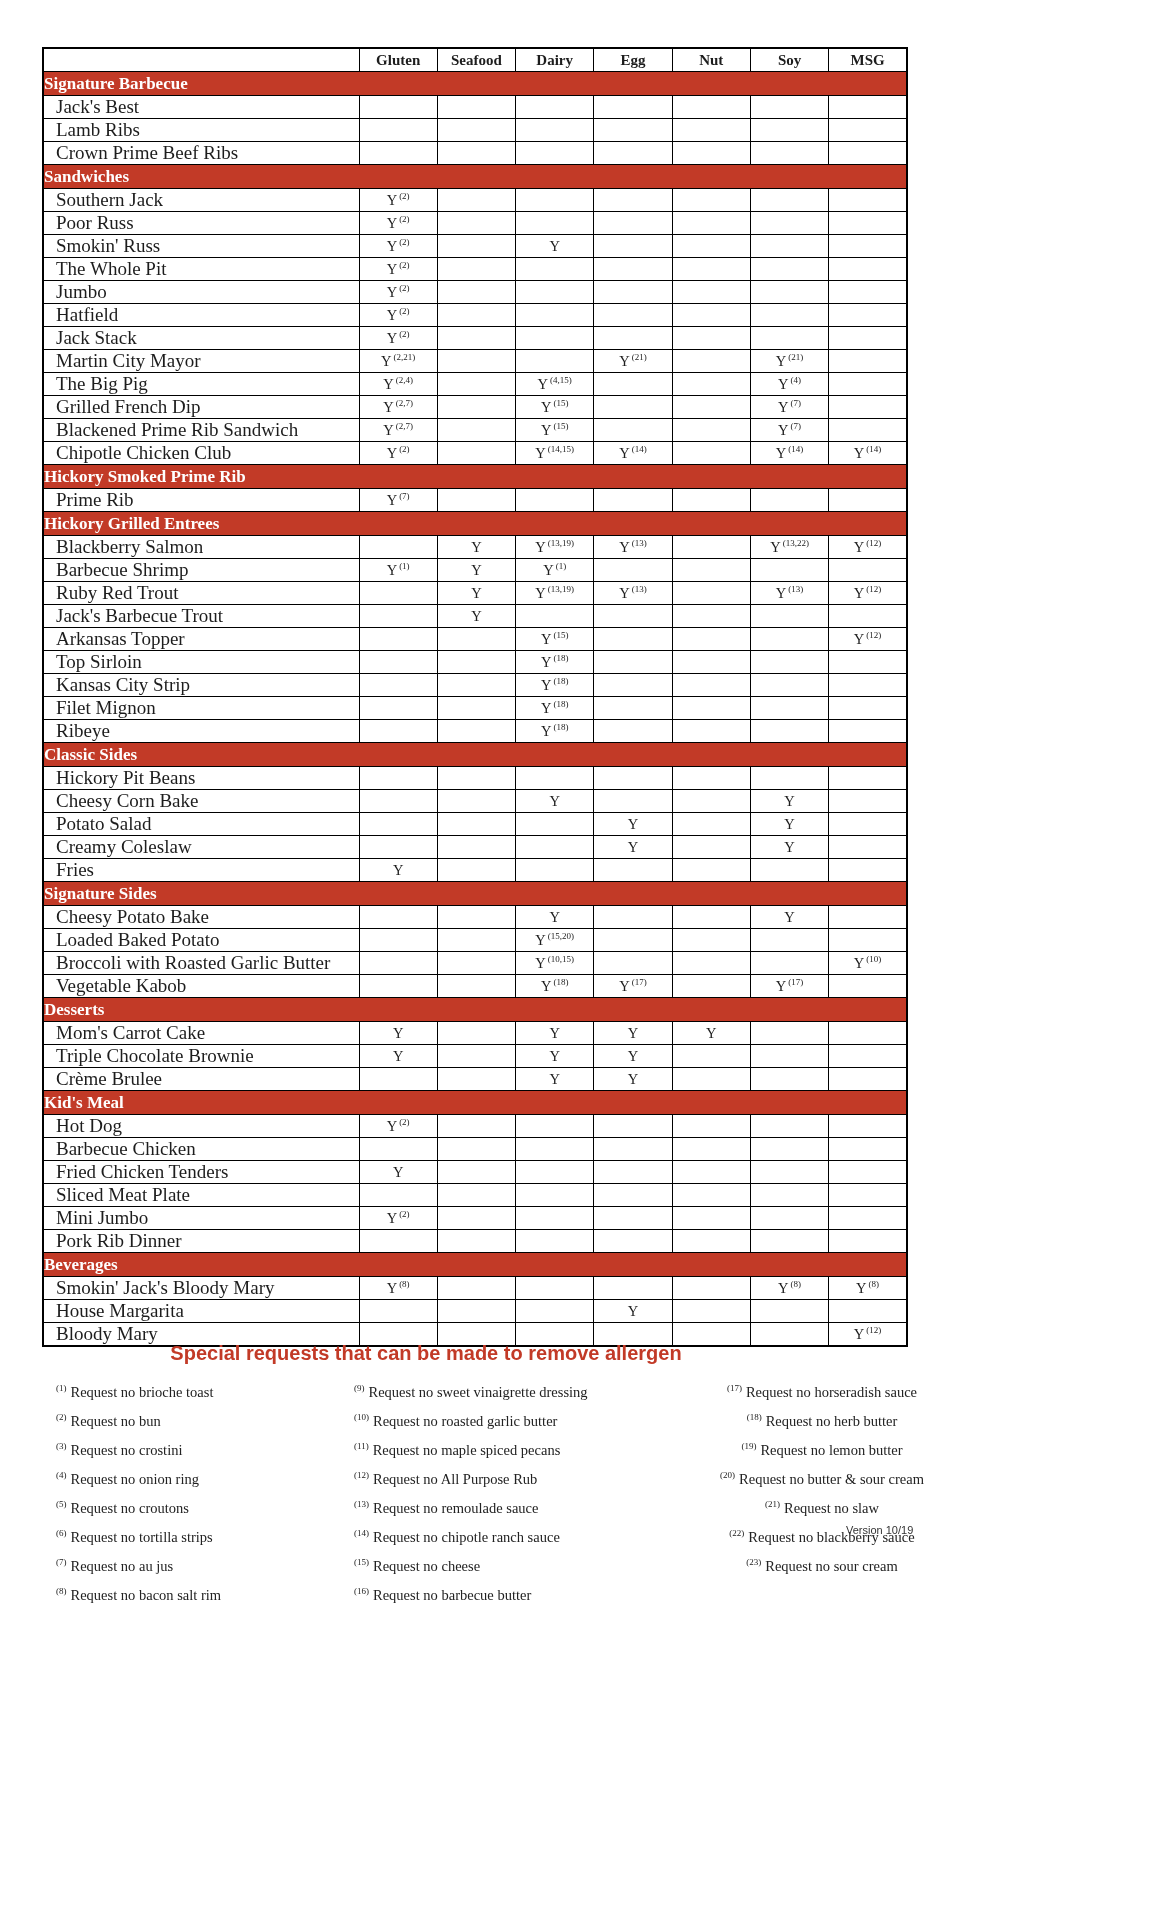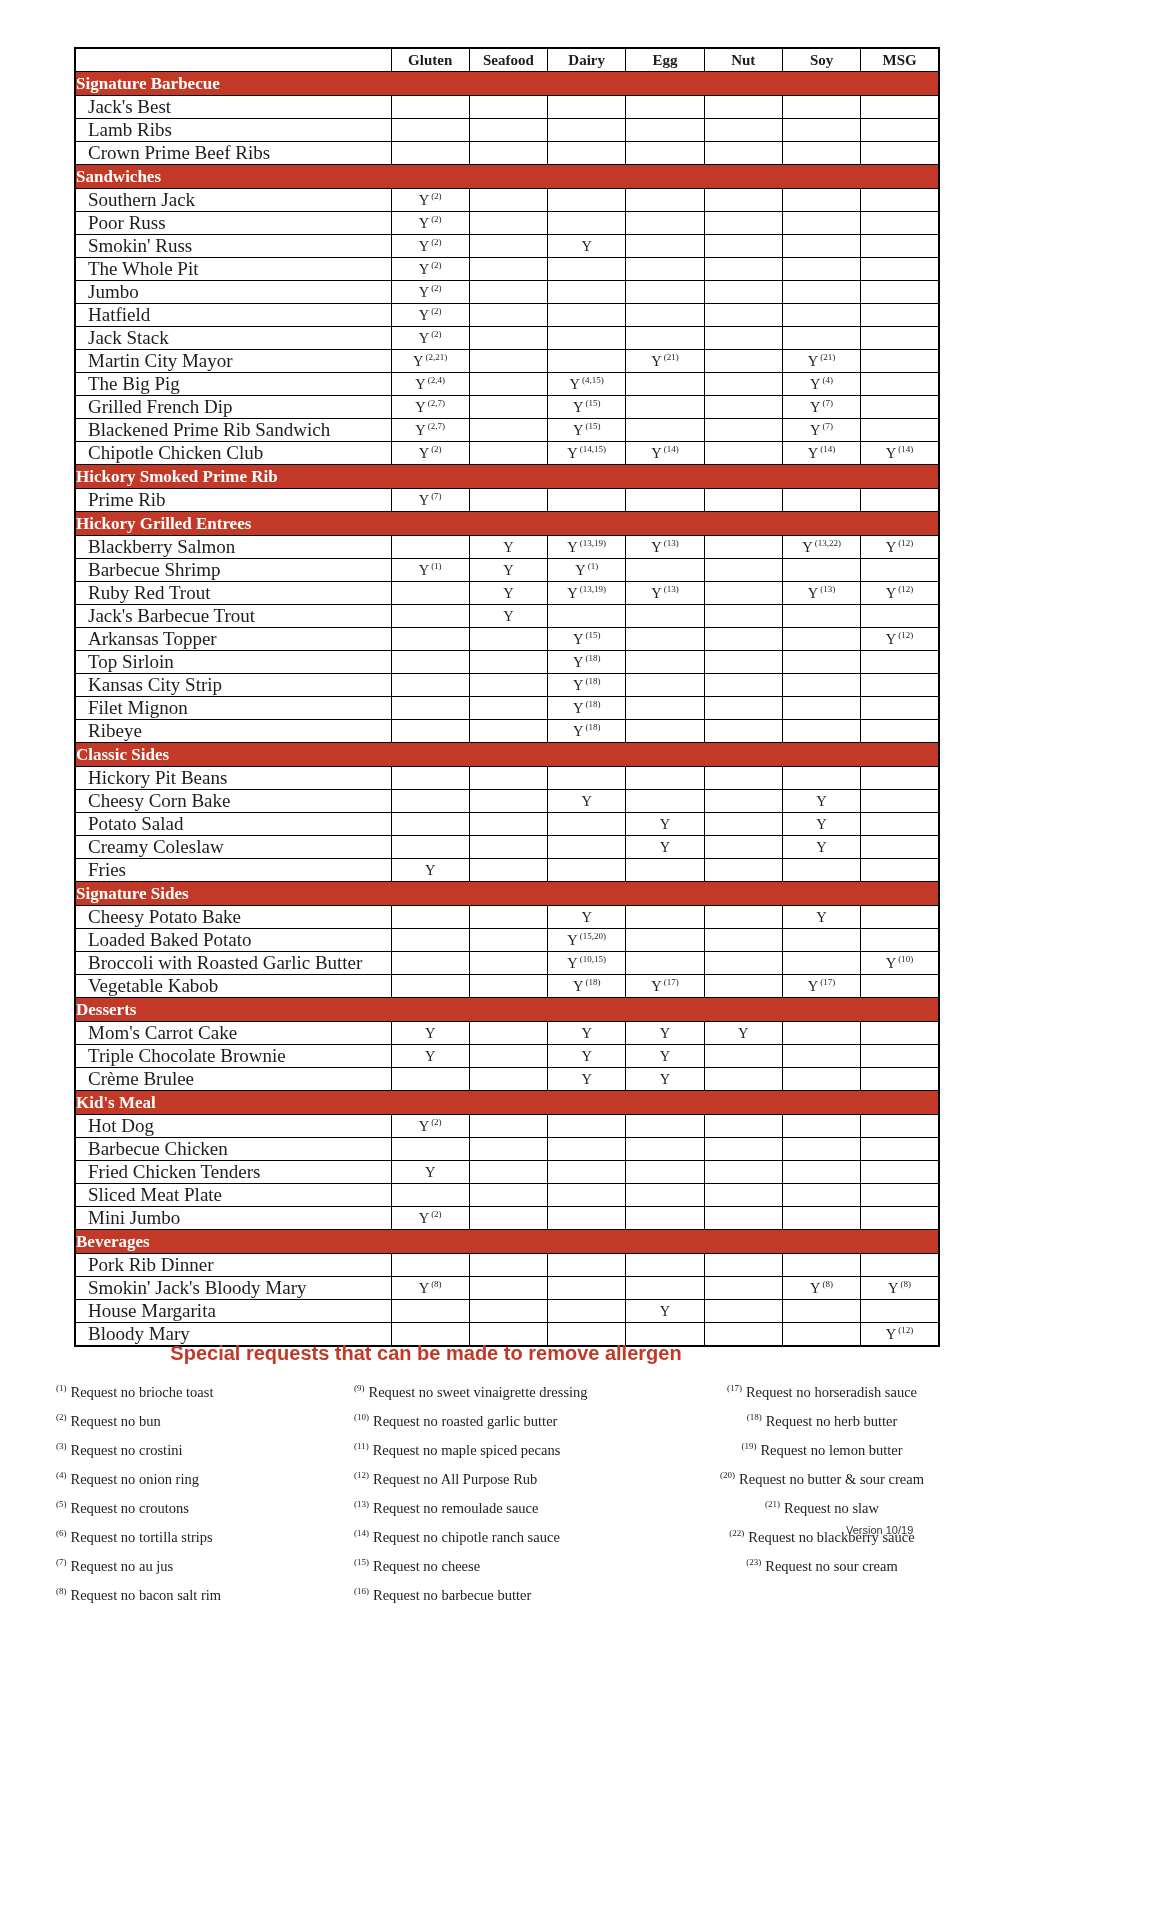--- a/index.html
+++ b/index.html
@@ -1,21 +1,21 @@
 <!DOCTYPE html>
 <html style="--red: #c23a27;"><head>
 <meta charset="utf-8">
 <style>
   html,body{margin:0;padding:0;}
   body{
     width:1166px;height:1920px;background:#ffffff;position:relative;
     font-family:"Liberation Serif", serif;color:#1d1d1d;
   }
   .table-wrap{position:absolute;top:47px;left:42px;}
-  table{border-collapse:collapse;table-layout:fixed;width:866px;border:2px solid #000;margin-left:32px;}
+  table{border-collapse:collapse;table-layout:fixed;width:866px;border:2px solid #000;}
   col.name-col{width:316px;}
   th,td{border:1px solid #000;padding:0;height:22px;vertical-align:middle;overflow:hidden;white-space:nowrap;}
   th{font-weight:bold;font-size:15px;text-align:center;}
   td.section{
     background:var(--red,#c23a27);color:#ffffff;font-weight:bold;font-size:17px;
     text-align:left;padding-left:0;height:23px;
   }
   td.item{font-size:19px;padding-left:12px;text-align:left;}
   td.mark{font-size:14.5px;text-align:center;}
   td.mark sup{font-size:9px;margin-left:2px;letter-spacing:0;}
@@ -502,31 +502,31 @@
           <td class="item">Mini Jumbo</td>
           <td class="mark">Y<sup>(2)</sup></td>
           <td class="mark"></td>
           <td class="mark"></td>
           <td class="mark"></td>
           <td class="mark"></td>
           <td class="mark"></td>
           <td class="mark"></td>
         </tr>
         <tr>
+          <td class="item">Pork Rib Dinner</td>
+          <td class="mark"></td>
+          <td class="mark"></td>
+          <td class="mark"></td>
+          <td class="mark"></td>
+          <td class="mark"></td>
+          <td class="mark"></td>
+          <td class="mark"></td>
+        </tr>
+        <tr>
           <td colspan="8" class="section">Beverages</td>
-        </tr>
-        <tr>
-          <td class="item">Pork Rib Dinner</td>
-          <td class="mark"></td>
-          <td class="mark"></td>
-          <td class="mark"></td>
-          <td class="mark"></td>
-          <td class="mark"></td>
-          <td class="mark"></td>
-          <td class="mark"></td>
         </tr>
         <tr>
           <td class="item">Smokin' Jack's Bloody Mary</td>
           <td class="mark">Y<sup>(8)</sup></td>
           <td class="mark"></td>
           <td class="mark"></td>
           <td class="mark"></td>
           <td class="mark"></td>
           <td class="mark">Y<sup>(8)</sup></td>
           <td class="mark">Y<sup>(8)</sup></td>

